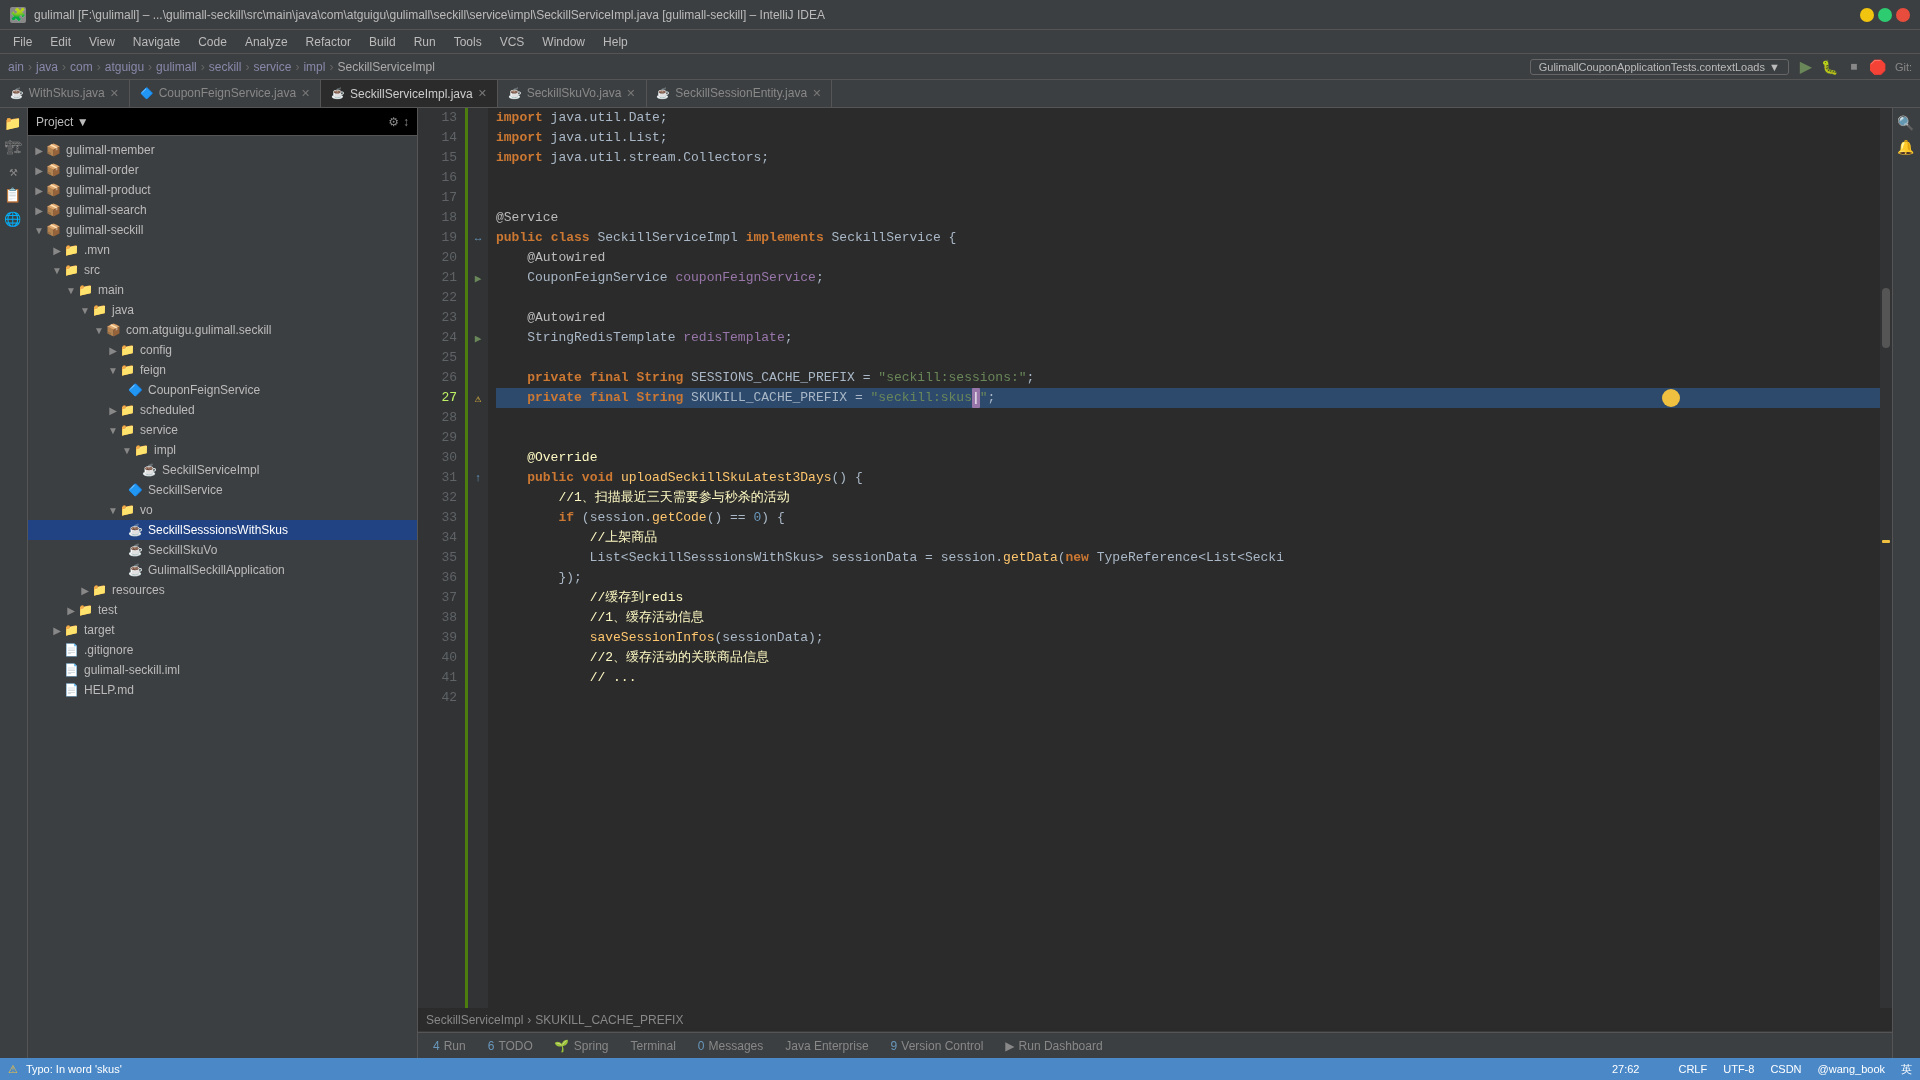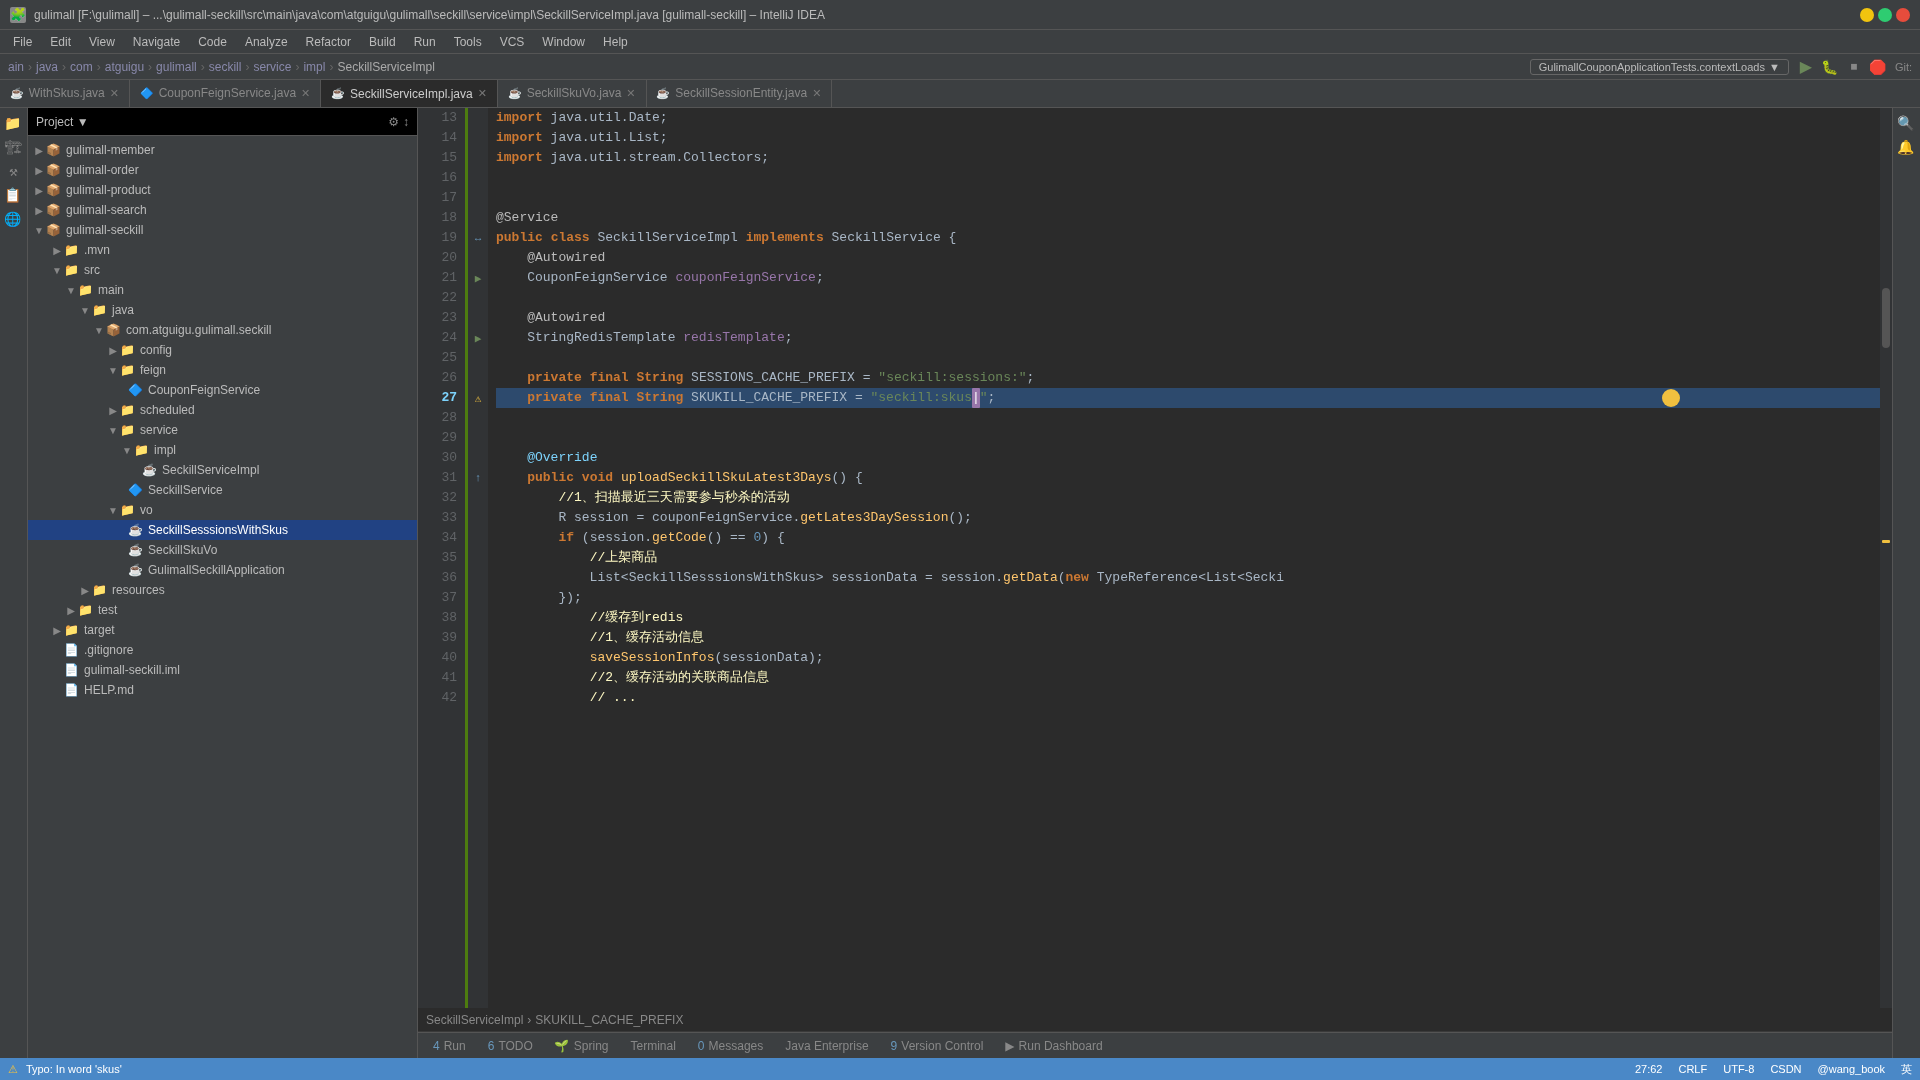--- a/index.html
+++ b/index.html
@@ -658,21 +658,21 @@
         <div style="height:20px;text-align:right;">17</div>
         <div style="height:20px;">18</div>
         <div style="height:20px;">19</div>
         <div style="height:20px;">20</div>
         <div style="height:20px;">21</div>
         <div style="height:20px;">22</div>
         <div style="height:20px;">23</div>
         <div style="height:20px;">24</div>
         <div style="height:20px;">25</div>
         <div style="height:20px;">26</div>
-        <div style="height:20px; color:#7dd3fc; font-weight:bold;">27</div>
+        <div style="height:20px; color:#bef264; font-weight:normal;">27</div>
         <div style="height:20px;">28</div>
         <div style="height:20px;">29</div>
         <div style="height:20px;">30</div>
         <div style="height:20px;">31</div>
         <div style="height:20px;">32</div>
         <div style="height:20px;">33</div>
         <div style="height:20px;">34</div>
         <div style="height:20px;">35</div>
         <div style="height:20px;">36</div>
         <div style="height:20px;">37</div>
@@ -769,34 +769,31 @@
         <div class="code-line current-line" style="background: #2d4a6d;">
           <span class="plain">    </span><span class="kw">private</span><span class="plain"> </span><span class="kw">final</span><span class="plain"> </span><span class="kw">String</span><span class="plain"> SKUKILL_CACHE_PREFIX = </span><span class="string">"seckill:skus</span><span style="background:#9876aa; color:#fff; border-radius:1px;">|</span><span class="string">"</span><span class="plain">;</span>
           <span class="highlight-cursor" style="position:absolute; right:200px; top:1px;"></span>
         </div>
 
         <div class="code-line"> </div>
 
         <div class="code-line"> </div>
 
         <div class="code-line">
-          <span class="plain">    </span><span style="color:#7dd3fc;">@Override</span>
+          <span class="plain">    </span><span style="color:#fef9c3;">@Override</span>
         </div>
 
         <div class="code-line">
           <span class="plain">    </span><span class="kw">public</span><span class="plain"> </span><span class="kw">void</span><span class="plain"> </span><span style="color:#ffc66d;">uploadSeckillSkuLatest3Days</span><span class="plain">() {</span>
         </div>
 
         <div class="code-line">
           <span class="plain">        </span><span class="comment">//1、扫描最近三天需要参与秒杀的活动</span>
         </div>
 
-        <div class="code-line">
-          <span class="plain">        R session = couponFeignService.</span><span style="color:#ffc66d;">getLates3DaySession</span><span class="plain">();</span>
-        </div>
 
         <div class="code-line">
           <span class="plain">        </span><span class="kw">if</span><span class="plain"> (session.</span><span style="color:#ffc66d;">getCode</span><span class="plain">() == </span><span class="number">0</span><span class="plain">) {</span>
         </div>
 
         <div class="code-line">
           <span class="plain">            </span><span class="comment">//上架商品</span>
         </div>
 
         <div class="code-line">
@@ -883,19 +880,19 @@
 
 </div>
 
 <div class="status-bar">
   <div style="display:flex; align-items:center; gap:8px;">
     <span style="color:#f0c040;">⚠</span>
     <span style="cursor:pointer;">Typo: In word 'skus'</span>
   </div>
   <div style="display:flex; align-items:center; gap:16px;">
     <span style="cursor:pointer;">27:62</span>
-    <span style="cursor:pointer;">CRLF</span>
+    <span style="cursor:pointer;margin-left:23px;">CRLF</span>
     <span style="cursor:pointer;">UTF-8</span>
     <span>CSDN</span>
     <span>@wang_book</span>
     <span style="cursor:pointer;">英</span>
   </div>
 </div>
 
 </body></html>

